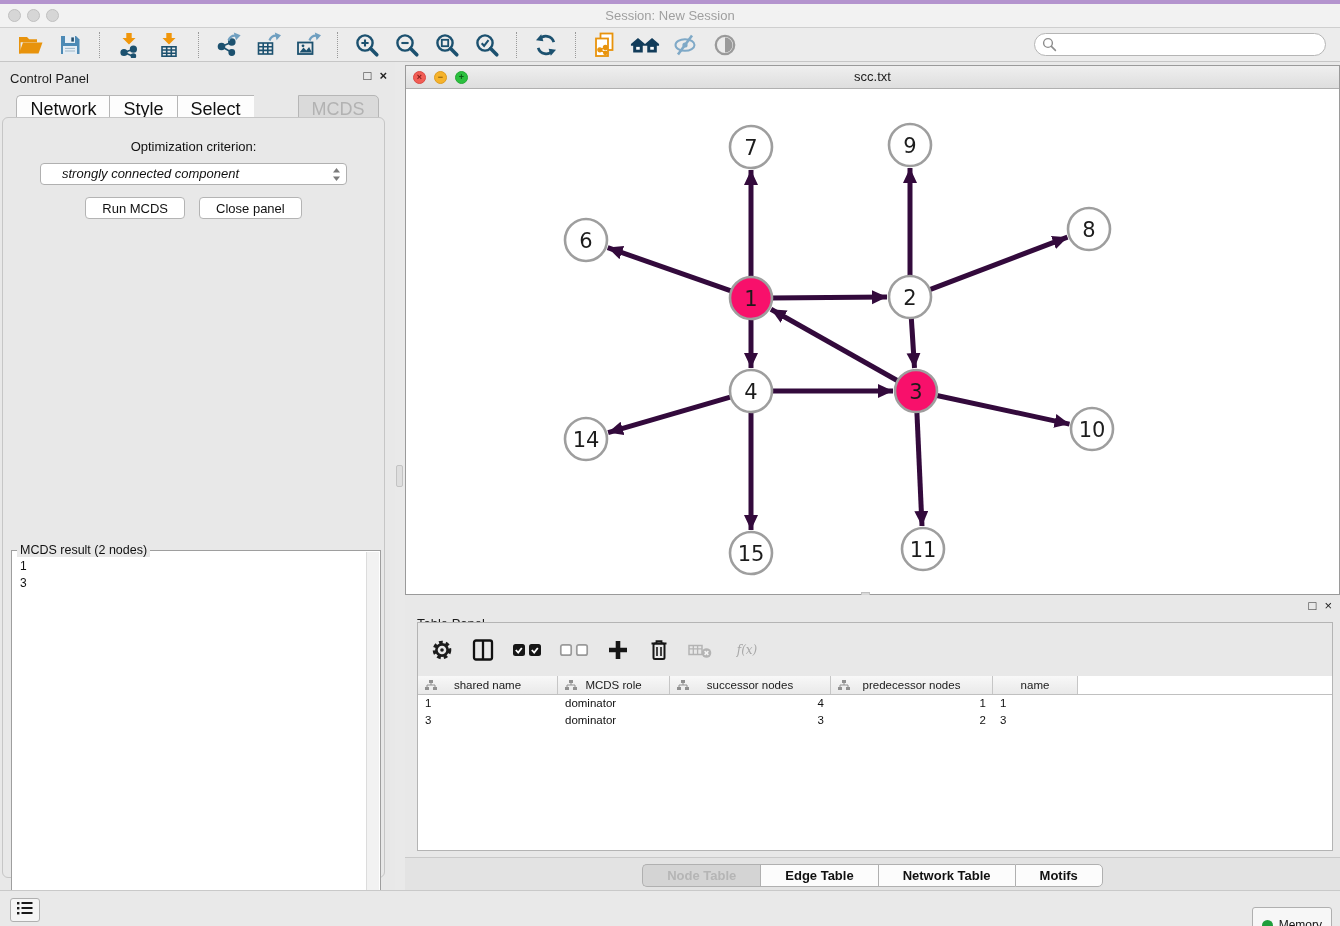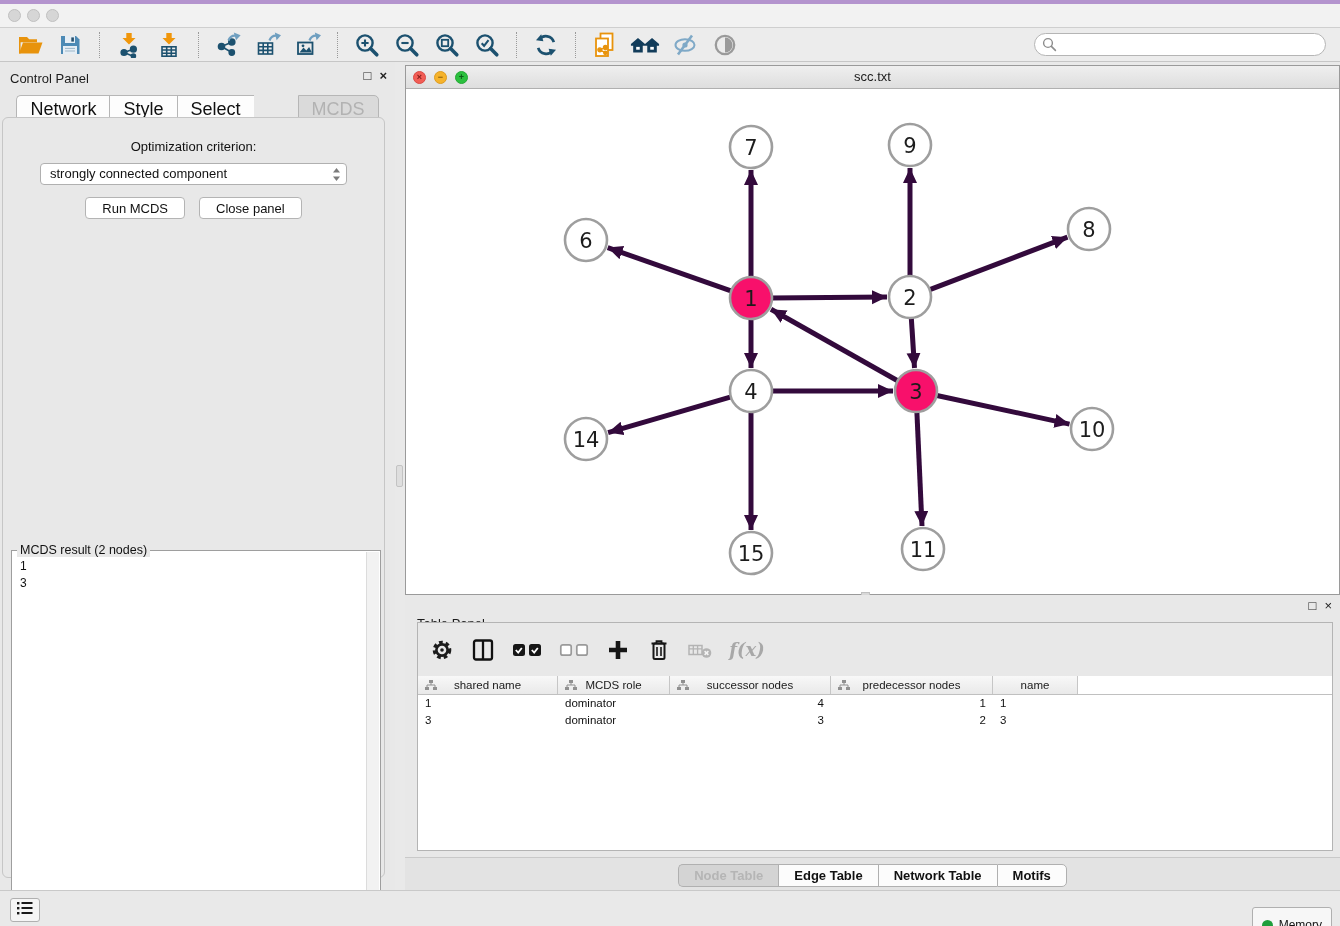--- a/index.html
+++ b/index.html
@@ -25,21 +25,21 @@
   .control-panel { position:absolute; left:0; top:62px; width:395px; height:828px; background:#e8e8e8; }
   .panel-head { position:absolute; left:10px; top:9px; font-size:13px; color:#1c1c1c; }
   .panel-ctrls { position:absolute; right:8px; top:6px; display:flex; gap:8px; font-size:13px; color:#222; }
   .panel-ctrls .glyph { font-weight:bold; cursor:default; line-height:16px; }
   .cp-tabs { position:absolute; left:0; top:33px; width:100%; display:flex; justify-content:center; }
   .cp-tab { font-size:18px; padding:3px 13px 3px; background:#fdfdfd; border:1px solid #b6b6b6; border-right:none; color:#111; cursor:default; }
   .cp-tab:first-child { border-top-left-radius:5px; border-bottom-left-radius:0; }
   .cp-tab.selected { background:#dadada; color:#b2b2b2; border-right:1px solid #b6b6b6; border-top-right-radius:5px;margin-left:44px; }
   .cp-body { position:absolute; left:2px; top:55px; width:383px; height:761px; background:#e8e8e8; border:1px solid #c6c6c6; border-radius:6px; }
   .opt-label { margin-top:21px; text-align:center; font-size:13px; color:#111; }
-  .opt-select { position:relative; margin:9px auto 0; width:307px; height:22px; background:#ffffff; border:1px solid #b0b0b0; border-radius:4px; font-size:13px; color:#111; line-height:20px; padding-left:9px; cursor:default; }
+  .opt-select { position:relative; margin:9px auto 0; width:307px; height:22px; background:#ffffff; border:1px solid #b0b0b0; border-radius:4px; font-size:13px; color:#111; line-height:20px; padding-left:21px; cursor:default;font-style:italic; }
   .opt-select .stepper { position:absolute; right:5px; top:3px; }
   .btn-row { display:flex; justify-content:center; gap:14px; margin-top:12px; }
   .cp-btn { height:22px; padding:0 16px; background:#ffffff; border:1px solid #b4b4b4; border-radius:4px; font-size:13px; color:#111; cursor:default; }
   .mcds-box { position:absolute; left:8px; top:432px; width:370px; height:378px; border:1px solid #9e9e9e; background:#ffffff; }
   .mcds-legend { position:absolute; left:5px; top:-8px; background:#e8e8e8; padding:0 3px; font-size:12.5px; color:#111; }
   .mcds-lines { padding:7px 0 0 8px; font-size:12px; color:#111; line-height:17px; white-space:pre-line; }
   .mcds-scroll { position:absolute; right:1px; top:1px; bottom:1px; width:13px; background:#f2f2f2; border-left:1px solid #dcdcdc; }
   .split-grip { position:absolute; left:396px; top:465px; width:7px; height:22px; background:#dedede; border:1px solid #c3c3c3; border-radius:2px; }
 
   
@@ -54,49 +54,50 @@
   .net-canvas { display:block; }
   .net-grip { position:absolute; left:455px; bottom:-4px; width:9px; height:6px; background:#d8d8d8; border:1px solid #c0c0c0; }
 
   
   .table-panel { position:absolute; left:405px; top:595px; width:935px; height:295px; background:#e8e8e8; }
   .tp-head { position:absolute; left:12px; top:21px; font-size:13px; color:#1c1c1c; }
   .tp-ctrls { position:absolute; right:8px; top:3px; display:flex; gap:8px; font-size:13px; color:#222; }
   .tp-box { position:absolute; left:12px; top:27px; width:916px; height:229px; border:1px solid #b4b4b4; background:#ffffff; }
   .tp-toolbar { height:53px; background:#e8e8e8; display:flex; align-items:center; padding-left:10px; gap:13px; }
   .tp-ic { width:28px; height:28px; display:flex; align-items:center; justify-content:center; cursor:default; }
-  .fx-label { font-family:"DejaVu Serif","Liberation Serif",serif; font-style:italic; font-size:18px; color:#a8a8a8; cursor:default;font-weight:bold; }
+  .fx-label { font-family:"DejaVu Serif","Liberation Serif",serif; font-style:italic; font-size:12px; color:#a8a8a8; cursor:default; }
   .tbl-header { display:flex; height:19px; border-bottom:1px solid #c0c0c0; }
   .tbl-hcell { position:relative; background:linear-gradient(#f8f8f8,#e9e9e9); border-right:1px solid #c6c6c6; font-size:11.5px; color:#1a1a1a; display:flex; align-items:center; justify-content:center; }
   .tbl-hcell .hier { position:absolute; left:7px; top:4px; }
   .tbl-row { display:flex; height:17px; background:#ffffff; }
   .tbl-cell { font-size:11.5px; color:#111; line-height:17px; padding:0 7px; overflow:hidden; }
   .tp-tabstrip { position:absolute; left:0; top:262px; width:935px; height:33px; background:#e3e3e3; border-top:1px solid #c9c9c9; display:flex; justify-content:center; }
   .tp-tabs { display:flex; margin-top:6px; height:23px; }
-  .tp-tab { font-size:13px; font-weight:bold; color:#111; background:#fcfcfc; border:1px solid #b0b0b0; border-right:none; padding:3px 15px; cursor:default; }
+  .tp-tab { font-size:13px; font-weight:bold; color:#111; background:#fcfcfc; border:1px solid #b0b0b0; border-right:none; padding:3px 24px; cursor:default; }
   .tp-tab:first-child { border-top-left-radius:5px; border-bottom-left-radius:5px; }
   .tp-tab:last-child { border-right:1px solid #b0b0b0; border-top-right-radius:5px; border-bottom-right-radius:5px; }
   .tp-tab.selected { background:#d4d4d4; color:#b5b5b5; }
 
   
   .statusbar { position:absolute; left:0; top:890px; width:1340px; height:36px; background:#e9e9e9; border-top:1px solid #c9c9c9; }
   .status-list-btn { position:absolute; left:10px; top:7px; width:30px; height:24px; background:#f5f5f5; border:1px solid #b0b0b0; border-radius:3px; display:flex; align-items:center; justify-content:center; cursor:default; }
   .memory-btn { position:absolute; right:8px; top:16px; height:36px; padding:0 9px; background:#f7f7f7; border:1px solid #b0b0b0; border-radius:3px; display:flex; align-items:center; gap:6px; font-size:12px; color:#111; cursor:default;margin-left:44px; }
   .mem-dot { width:11px; height:11px; border-radius:50%; background:#1f9e3c; }
 </style>
 </head>
 <body>
 
 <div class="titlebar">
   <div class="purple-strip"></div>
   <div class="traffic">
     <div class="dot"></div>
     <div class="dot"></div>
     <div class="dot"></div>
   </div>
+  <div class="app-title">Session: New Session</div>
 </div>
 
 <div class="toolbar">
   <div class="tb-icon">
     <svg width="26" height="24" viewBox="0 0 26 24">
         <path d="M2 4h8l2.2 2.3H20v3H2z" fill="#e8930c"></path>
         <path d="M2 20.5 6 9.5h19.5l-4 11z" fill="#e8930c"></path>
         <rect x="2" y="4" width="1.6" height="16.5" fill="#e8930c"></rect>
       </svg>
   </div>

